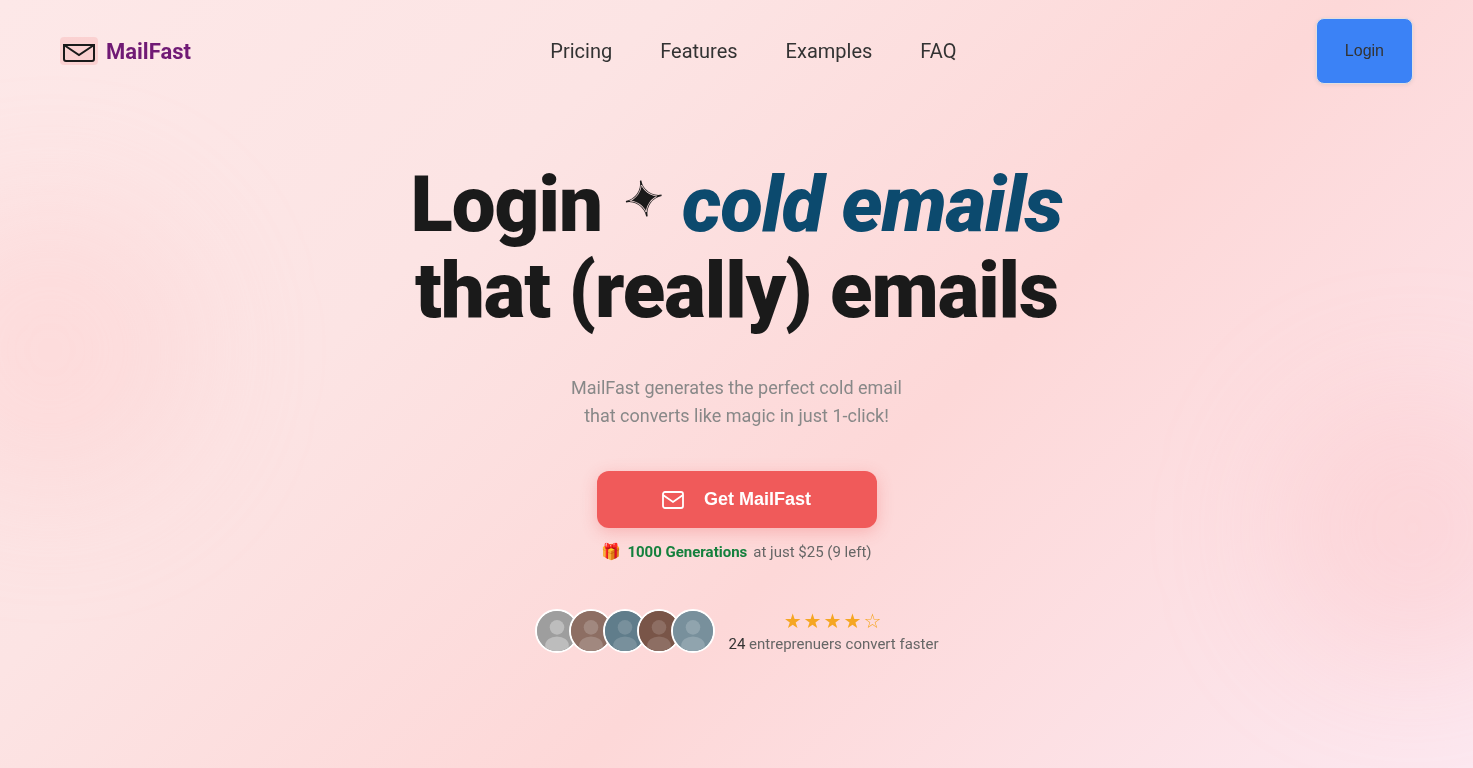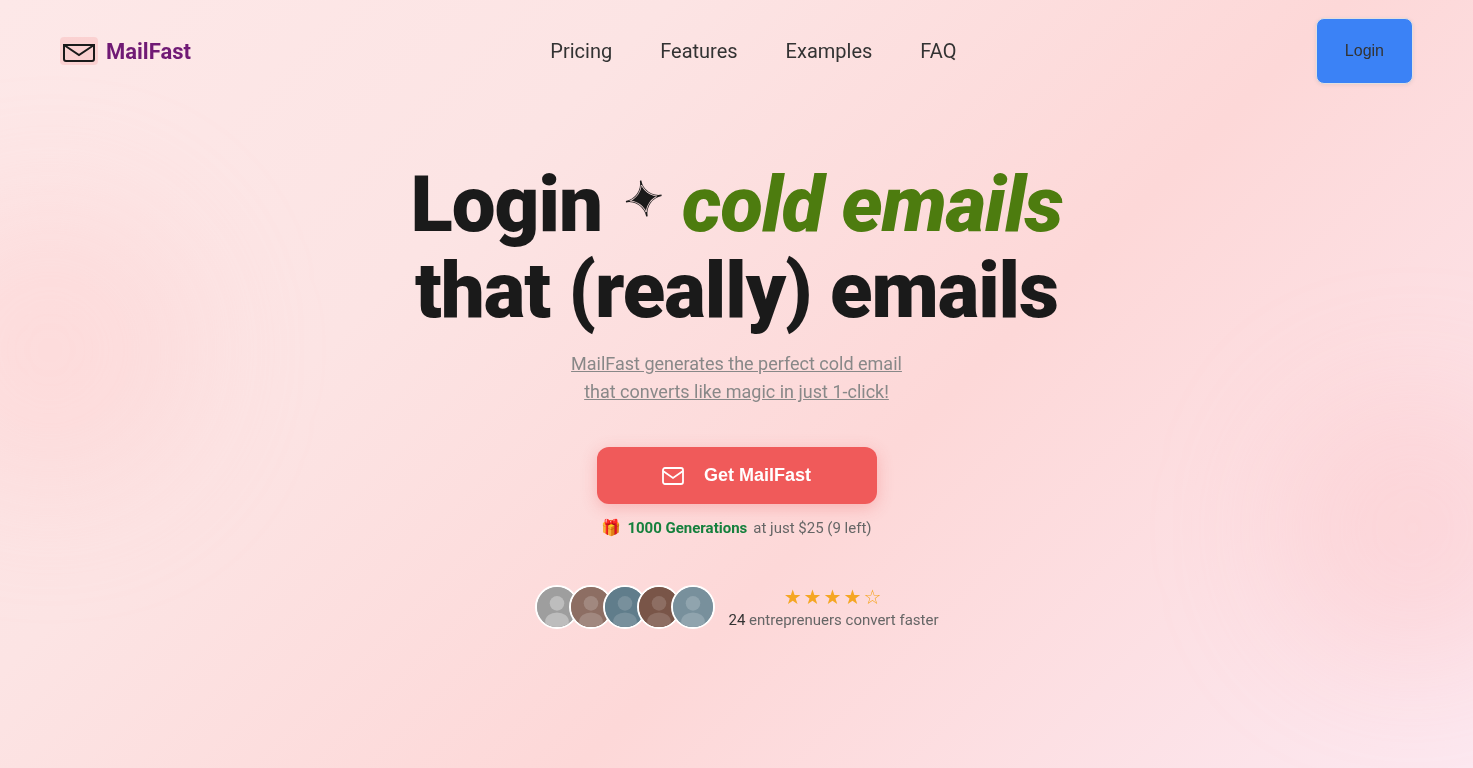--- a/index.html
+++ b/index.html
@@ -82,42 +82,41 @@
     .hero-title {
       font-size: 78px;
       font-weight: 900;
       line-height: 1.1;
       color: #1a1a1a;
       margin-bottom: 0;
       letter-spacing: -1px;
     }
 
     .hero-title .cold-emails {
-      color: #4d7c0f;
+      color: #0c4a6e;
       font-style: italic;
       font-weight: 900;
     }
 
     .hero-title .lightning {
       display: inline-block;
       font-size: 48px;
       transform: rotate(-10deg);
       margin-left: 4px;
       vertical-align: middle;
       position: relative;
       top: -10px;
     }
 
     .hero-subtitle {
       font-size: 18px;
       color: #888;
-      margin-top: 16px;
+      margin-top: 40px;
       line-height: 1.6;
       font-weight: 400;
-      text-decoration: underline;
     }
 
     .cta-button {
       display: flex;
       align-items: center;
       gap: 20px;
       background: #f05a5a;
       color: white;
       border: none;
       border-radius: 12px;

